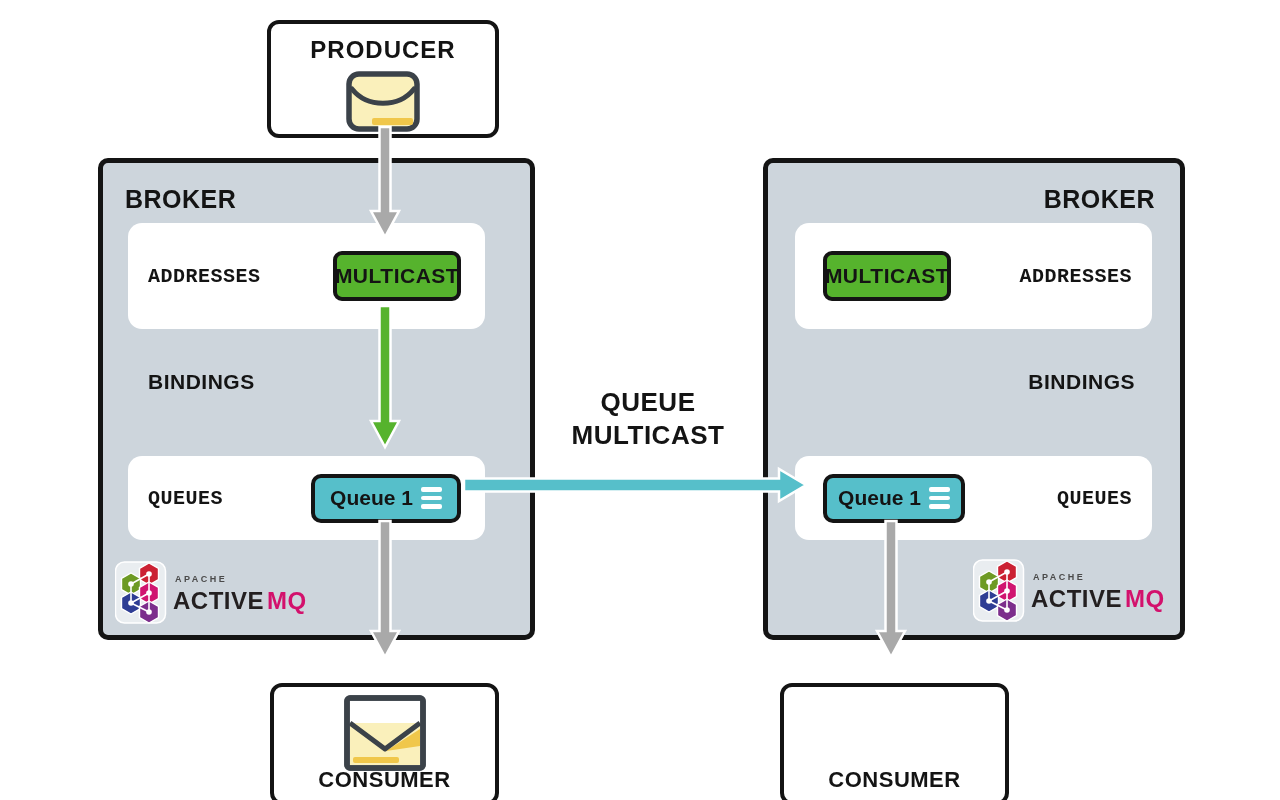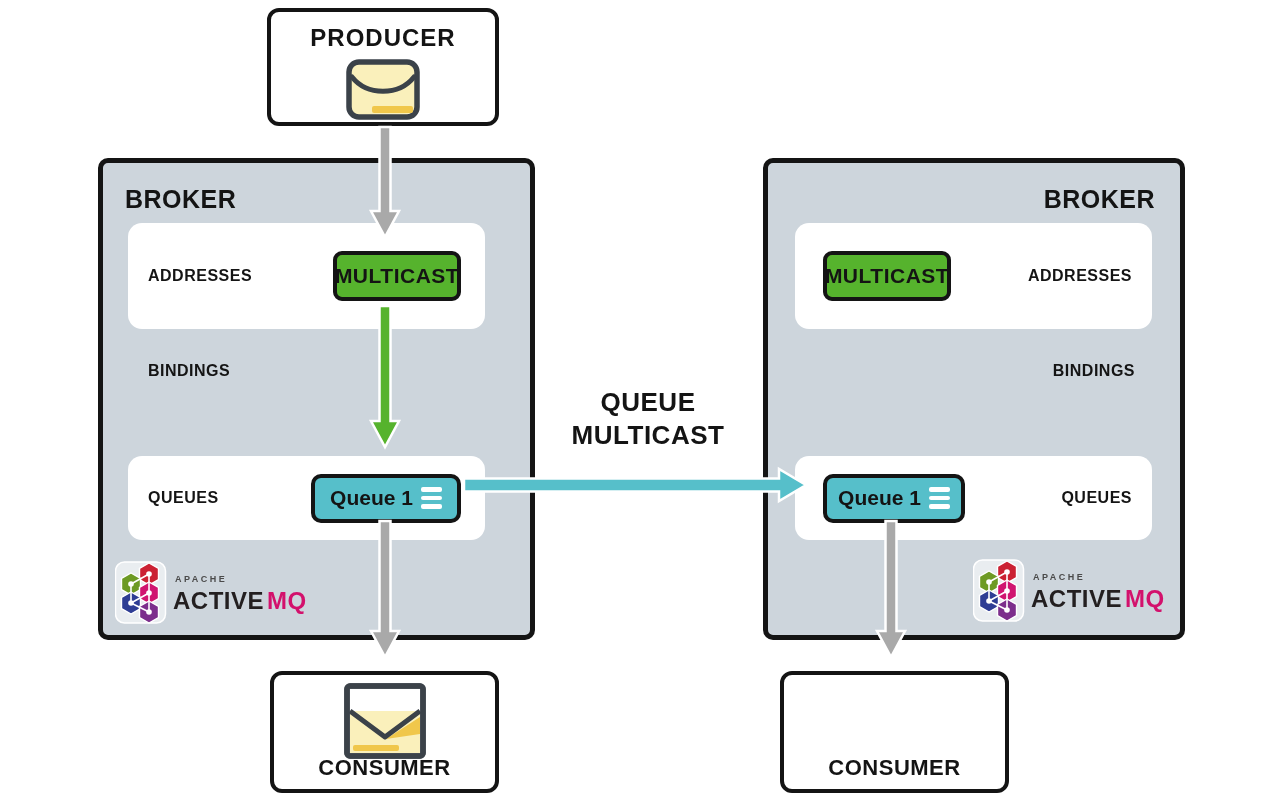--- a/index.html
+++ b/index.html
@@ -3,21 +3,21 @@
 <meta charset="utf-8">
 <style>
   html,body{margin:0;padding:0;background:#ffffff;}
   .canvas{
     position:relative;width:1280px;height:800px;background:#ffffff;overflow:hidden;
     font-family:"Liberation Sans", sans-serif;font-weight:bold;color:#141414;
   }
   
   .endpoint-box{
     position:absolute;background:#ffffff;border:4px solid #141414;border-radius:12px;
-    display:flex;flex-direction:column;align-items:center;box-sizing:border-box;
+    display:flex;flex-direction:column;align-items:center;box-sizing:border-box;margin-top:12px;
   }
   .endpoint-box .ep-label{font-size:24px;letter-spacing:1px;}
   .producer-box{left:267px;top:8px;width:232px;height:118px;padding-top:12px;}
   .consumer-box{justify-content:flex-end;padding-bottom:8px;}
   .consumer-left{left:270px;top:671px;width:229px;height:122px;}
   .consumer-right{left:780px;top:671px;width:229px;height:122px;}
   .consumer-box .ep-label{font-size:22px;letter-spacing:0.5px;}
   .consumer-left .env-open{position:absolute;top:6px;left:50%;transform:translateX(-50%);}
 
   .broker{
@@ -31,22 +31,22 @@
   .broker-right .broker-title{right:25px;}
 
   .panel{
     position:absolute;background:var(--panel-bg,#ffffff);border-radius:14px;
     display:flex;align-items:center;justify-content:space-between;box-sizing:border-box;
   }
   .addr-panel{top:60px;width:357px;height:106px;}
   .queues-panel{top:293px;width:357px;height:84px;}
   .broker-left  .panel{left:25px;padding:0 24px 0 20px;}
   .broker-right .panel{left:27px;padding:0 20px 0 28px;}
-  .panel-label{font-size:16px;letter-spacing:0.5px;}
-  .bindings-label{position:absolute;top:199px;font-size:16px;letter-spacing:0.5px;}
+  .panel-label{font-size:20px;letter-spacing:0.5px;font-family:Liberation Mono, monospace;}
+  .bindings-label{position:absolute;top:207px;font-size:21px;letter-spacing:0.5px;}
   .broker-left  .bindings-label{left:45px;}
   .broker-right .bindings-label{right:45px;}
 
   
   .badge{
     border:4px solid #141414;border-radius:10px;box-sizing:border-box;
     display:flex;align-items:center;justify-content:center;font-size:21px;
   }
   .badge-multicast{width:128px;height:50px;background:var(--badge-green,#56b32d);letter-spacing:0.5px;border-radius:9px;}
   .badge-queue{height:49px;background:var(--teal,#56bfca);gap:8px;}

